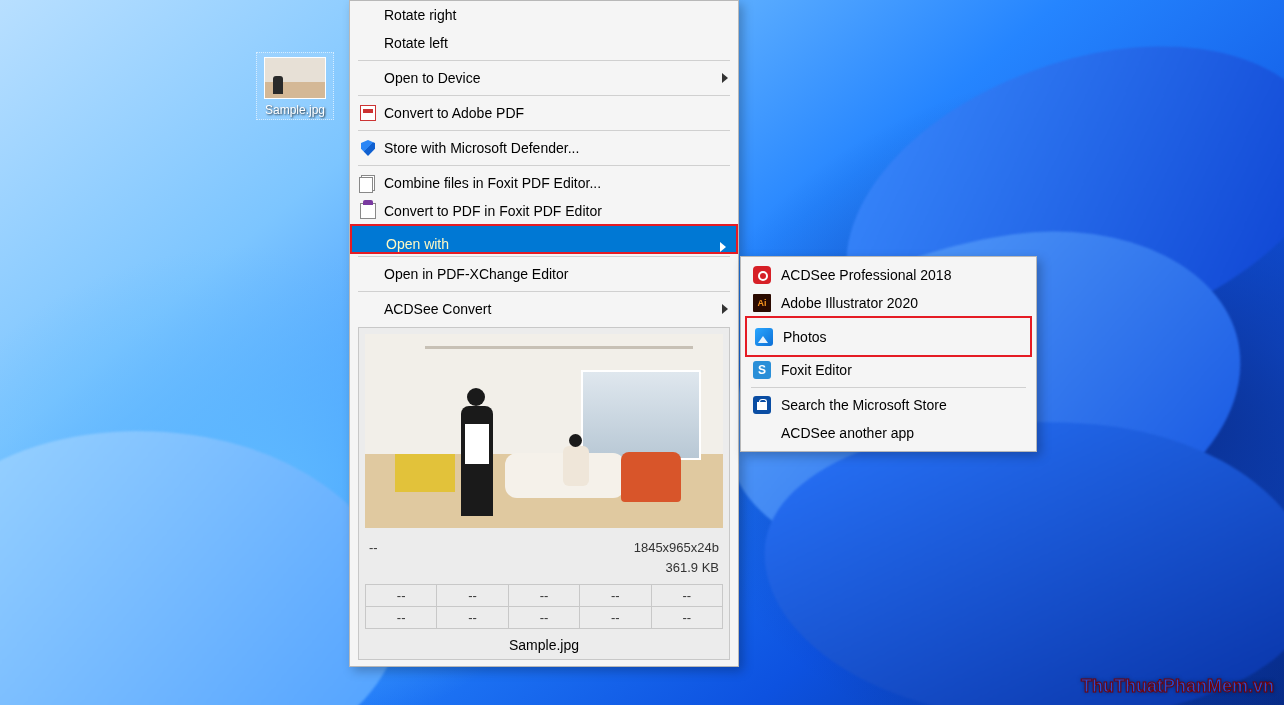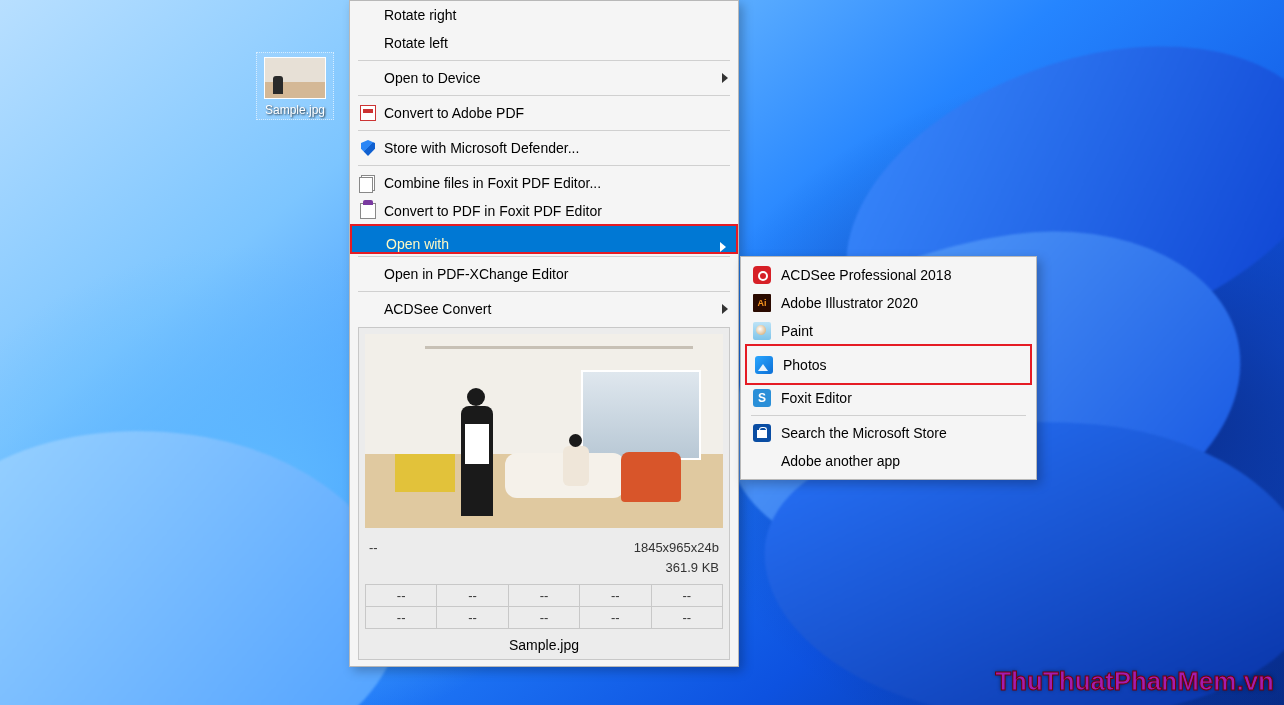--- a/index.html
+++ b/index.html
@@ -193,22 +193,22 @@
   .ic-photos::after { content:""; position:absolute; left:3px; bottom:3px; width:0; height:0; border-left:5px solid transparent; border-right:5px solid transparent; border-bottom:7px solid rgba(255,255,255,0.9); }
   .ic-snagit { width:18px; height:18px; border-radius:3px; background:#2a8fd8; color:#fff; font-size:12px; font-weight:bold; line-height:18px; text-align:center; }
   .ic-store { width:18px; height:18px; border-radius:3px; background:#0a4da3; position:relative; }
   .ic-store::after { content:""; position:absolute; left:4px; top:6px; width:10px; height:8px; background:#fff; }
   .ic-store::before { content:""; position:absolute; left:6px; top:3px; width:6px; height:4px; border:1px solid #fff; border-bottom:none; border-radius:3px 3px 0 0; }
 
   
   .watermark {
     position: absolute;
     right: 10px; bottom: 8px;
-    font-size: 26px; font-weight: 700;
-    color: #a21caf;
+    font-size: 18px; font-weight: 700;
+    color: #1d4ed8;
     -webkit-text-stroke: 1px #700;
     text-shadow: 0 0 4px rgba(0,0,0,0.6);
     font-family: Arial, sans-serif;
   }
 </style>
 </head>
 <body>
 
 <div class="wallpaper">
   <div class="petal p1"></div>
@@ -329,26 +329,20 @@
         <span class="ic-acdsee"></span>
       </span>
     <span>ACDSee Professional 2018</span>
   </div>
   <div class="sub-item">
     <span class="ico-slot">
         <span class="ic-ai">Ai</span>
       </span>
     <span>Adobe Illustrator 2020</span>
   </div>
-  <div class="sub-item">
-    <span class="ico-slot">
-        <span class="ic-paint"></span>
-      </span>
-    <span>Paint</span>
-  </div>
   <div class="sub-item boxed">
     <span class="ico-slot">
         <span class="ic-photos"></span>
       </span>
     <span>Photos</span>
   </div>
   <div class="sub-item">
     <span class="ico-slot">
         <span class="ic-snagit">S</span>
       </span>
@@ -356,17 +350,17 @@
   </div>
   <div class="menu-sep" style="margin:3px 10px"></div>
   <div class="sub-item">
     <span class="ico-slot">
         <span class="ic-store"></span>
       </span>
     <span>Search the Microsoft Store</span>
   </div>
   <div class="sub-item">
     <span class="ico-slot"></span>
-    <span>Adobe another app</span>
+    <span>ACDSee another app</span>
   </div>
 </div>
 
 <div class="watermark">ThuThuatPhanMem.vn</div>
 
 </body></html>

